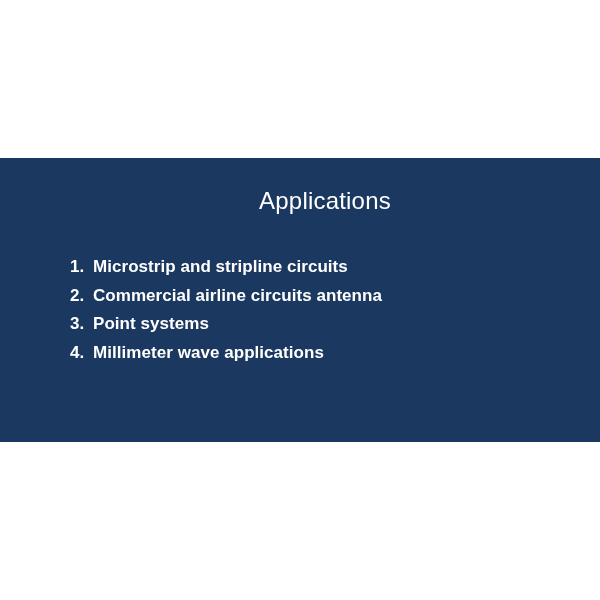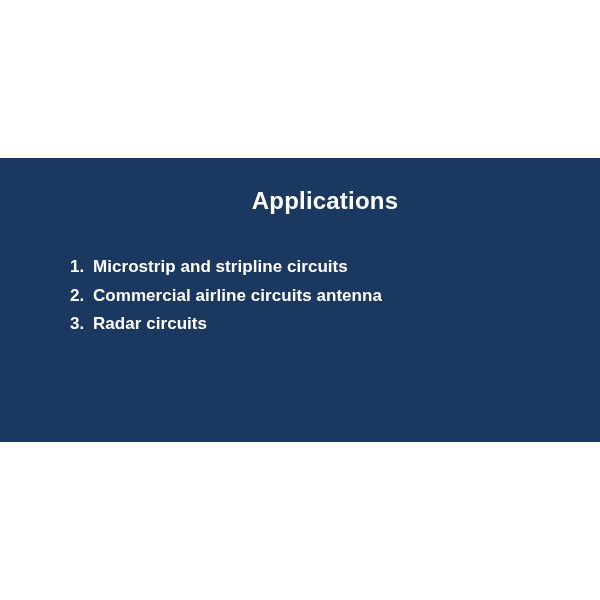--- a/index.html
+++ b/index.html
@@ -45,21 +45,21 @@
   #slide-title {
     position: absolute;
     left: 0;
     top: 30px;
     width: 600px;
     padding-left: 50px;
     box-sizing: border-box;
     text-align: center;
     color: #ffffff;
     font-size: 24px;
-    font-weight: bold;
+    font-weight: normal;
     letter-spacing: 0.2px;
     line-height: 1.1;
   }
 
   #applications-list {
     position: absolute;
     left: 70px;
     top: 95px;
     margin: 0;
     padding: 0;
@@ -95,23 +95,26 @@
 
       <li class="list-item">
         <span class="item-number">1.</span><span class="item-text">Microstrip and stripline circuits</span>
       </li>
 
       <li class="list-item">
         <span class="item-number">2.</span><span class="item-text">Commercial airline circuits antenna</span>
       </li>
 
       <li class="list-item">
-        <span class="item-number">3.</span><span class="item-text">Radar circuits</span>
+        <span class="item-number">3.</span><span class="item-text">Point systems</span>
       </li>
 
+      <li class="list-item">
+        <span class="item-number">4.</span><span class="item-text">Millimeter wave applications</span>
+      </li>
 
 
     </ul>
 
   </div>
 
   <div class="letterbox bottom"></div>
 
 </div>
 

